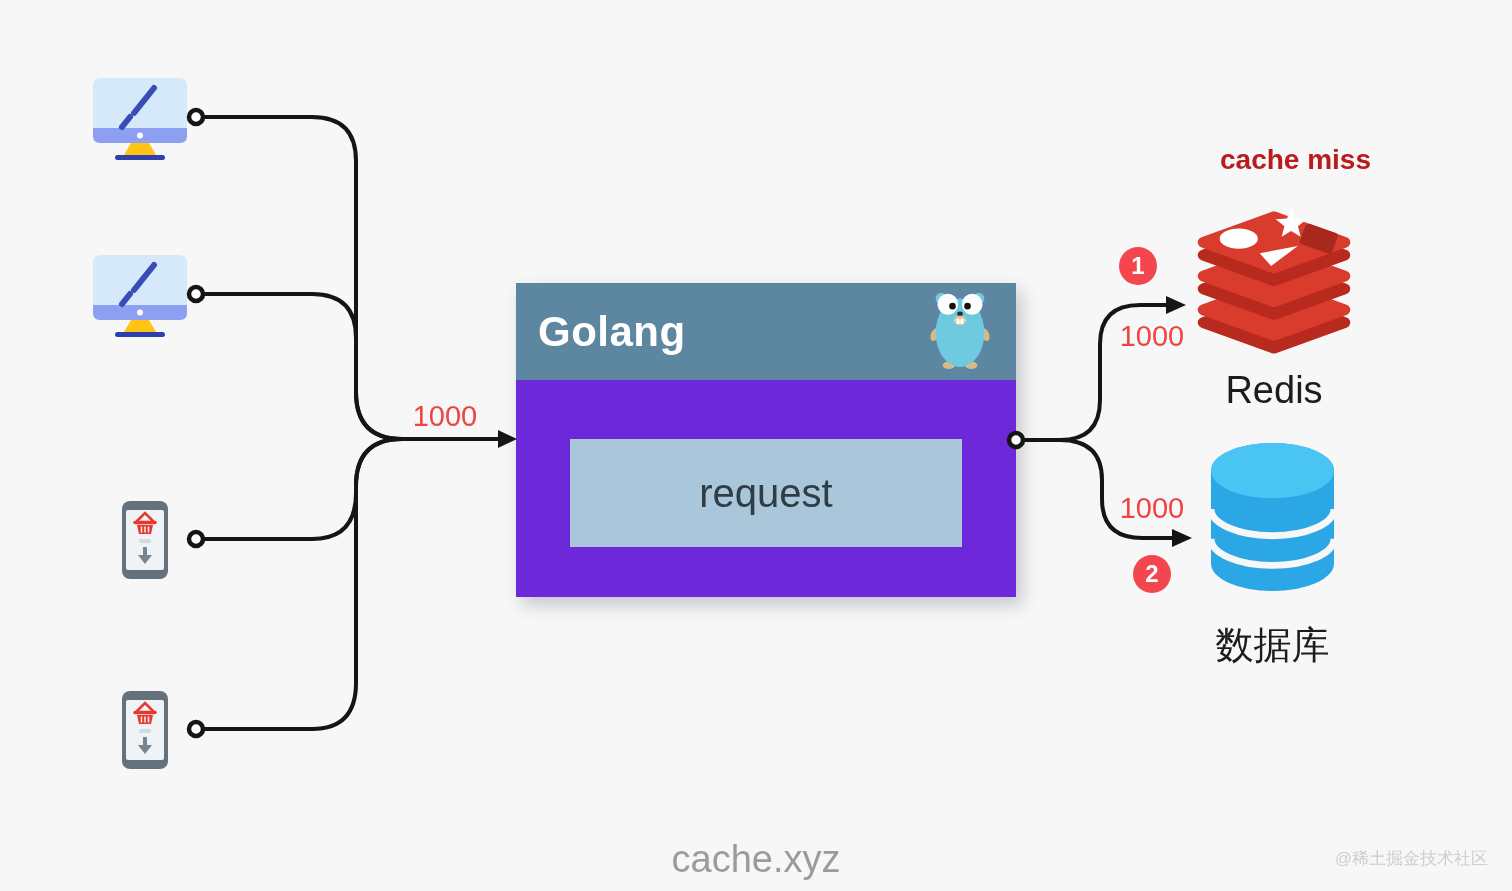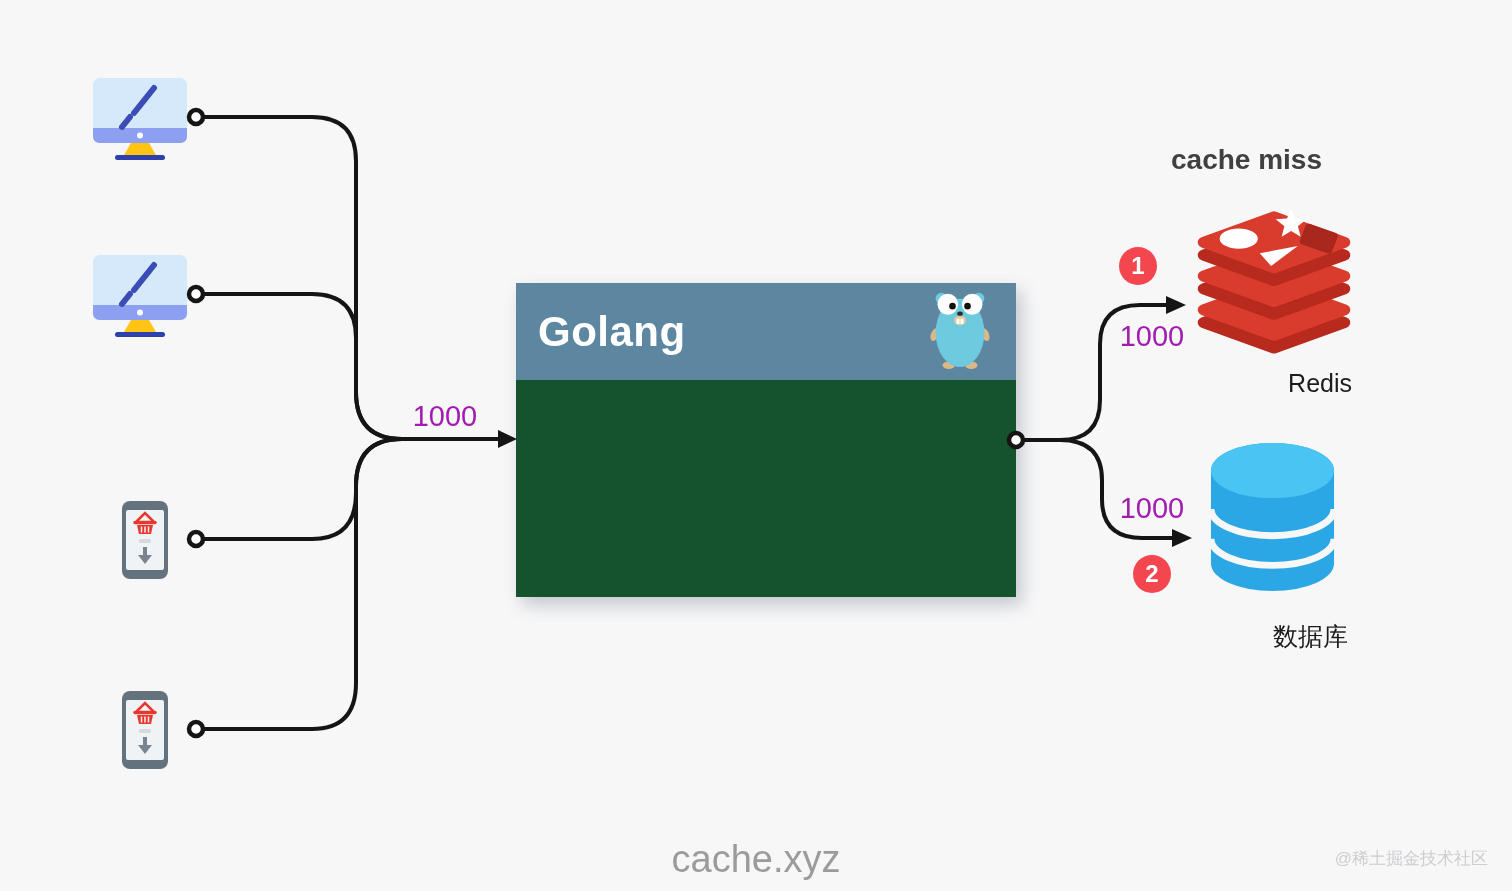--- a/index.html
+++ b/index.html
@@ -15,21 +15,21 @@
 
   
   .wires { position: absolute; left: 0; top: 0; z-index: 5; pointer-events: none; }
 
   
   .client { z-index: 2; }
 
   
   .golang-box {
     left: 516px; top: 283px; width: 500px; height: 314px;
-    background: #14532d;
+    background: #6d28d9;
     box-shadow: 6px 8px 16px rgba(70, 80, 95, 0.28);
     z-index: 1;
   }
   .golang-header {
     position: absolute; left: 0; top: 0; width: 100%; height: 97px;
     background: #5d87a1;
     display: flex; align-items: center;
   }
   .golang-title {
     color: #ffffff; font-size: 42px; font-weight: bold;
@@ -38,35 +38,35 @@
   .gopher { position: absolute; right: 26px; top: 6px; height: 80px; width: 60px; }
   .request-box {
     position: absolute; left: 54px; top: 156px; width: 392px; height: 108px;
     background: #a9c6da;
     display: flex; align-items: center; justify-content: center;
   }
   .request-label { font-size: 40px; color: #313d45; }
 
   
   .count-label {
-    font-size: 29px; color: #a21caf; text-align: center; z-index: 6;
+    font-size: 29px; color: #ef4444; text-align: center; z-index: 6;
   }
   .cache-miss {
-    left: 1171px; top: 144px; width: 200px; text-align: left;
-    color: #404040; font-size: 28px; font-weight: bold; z-index: 6;
+    left: 1171px; top: 144px; width: 200px; text-align: right;
+    color: #b91c1c; font-size: 28px; font-weight: bold; z-index: 6;
   }
   .badge {
     width: 38px; height: 38px; border-radius: 50%;
     background: #f4464e; color: #ffffff;
     font-size: 24px; font-weight: bold;
     display: flex; align-items: center; justify-content: center;
     z-index: 6;
   }
   .node-caption {
-    font-size: 25px; color: #1c1c1c; text-align: right; z-index: 2;
+    font-size: 38px; color: #1c1c1c; text-align: center; z-index: 2;
   }
   .footer-site {
     left: 606px; top: 838px; width: 300px; text-align: center;
     font-size: 38px; color: #9b9b9b; z-index: 2;
   }
   .footer-watermark {
     right: 24px; top: 847px; font-size: 17px; color: #cdced0; z-index: 2;
   }
 </style>
 </head>
@@ -135,20 +135,23 @@
         <ellipse cx="32" cy="46" rx="26" ry="36" fill="#6ecadf"></ellipse>
         <circle cx="19" cy="16" r="11" fill="#ffffff"></circle>
         <circle cx="45" cy="16" r="11" fill="#ffffff"></circle>
         <circle cx="24" cy="18" r="3.5" fill="#111111"></circle>
         <circle cx="40" cy="18" r="3.5" fill="#111111"></circle>
         <ellipse cx="32" cy="26" rx="3" ry="2.3" fill="#2b2b2b"></ellipse>
         <ellipse cx="32" cy="33" rx="6.5" ry="5" fill="#e9c795"></ellipse>
         <rect x="28.2" y="31" width="3.4" height="6" rx="1.2" fill="#ffffff"></rect>
         <rect x="32.4" y="31" width="3.4" height="6" rx="1.2" fill="#ffffff"></rect>
       </svg>
+    </div>
+    <div class="request-box">
+      <span class="request-label">request</span>
     </div>
   </div>
 
   <svg class="abs" style="left:1193px; top:204px; z-index:2;" width="162" height="155" viewBox="0 0 170 170" preserveAspectRatio="none">
 
     <path d="M85,102 L159,130 L85,158 L11,130 Z" fill="#b82a1d" stroke="#b82a1d" stroke-width="12" stroke-linejoin="round"></path>
     <path d="M85,88 L159,116 L85,144 L11,116 Z" fill="#d93b2c" stroke="#d93b2c" stroke-width="12" stroke-linejoin="round"></path>
 
     <path d="M85,65 L159,93 L85,121 L11,93 Z" fill="#b82a1d" stroke="#b82a1d" stroke-width="12" stroke-linejoin="round"></path>
     <path d="M85,51 L159,79 L85,107 L11,79 Z" fill="#d93b2c" stroke="#d93b2c" stroke-width="12" stroke-linejoin="round"></path>

